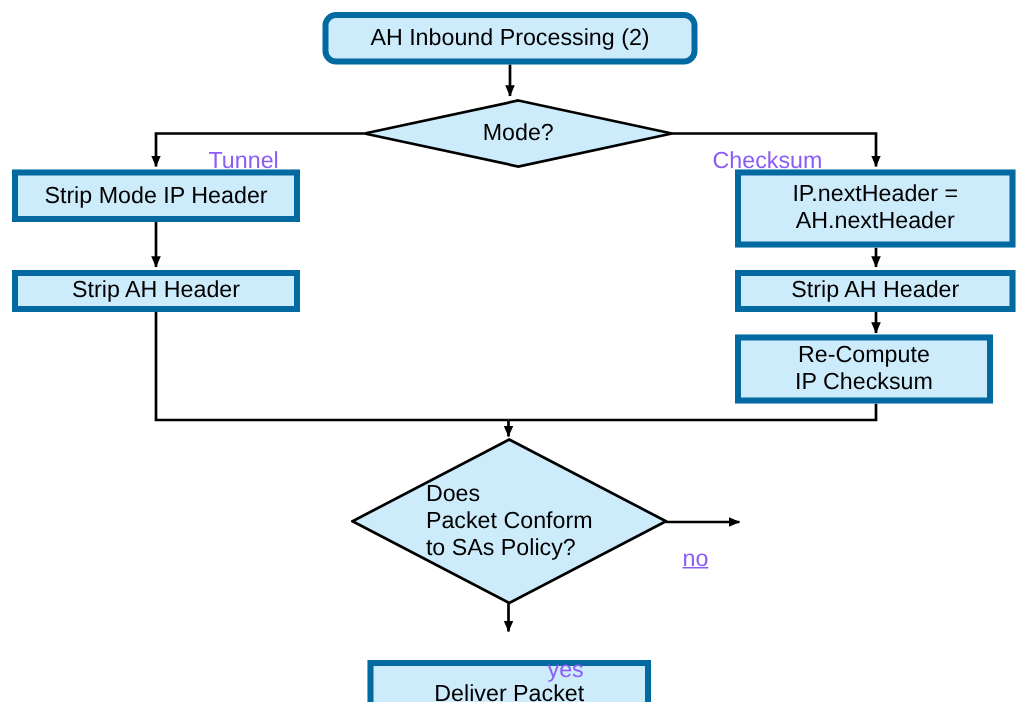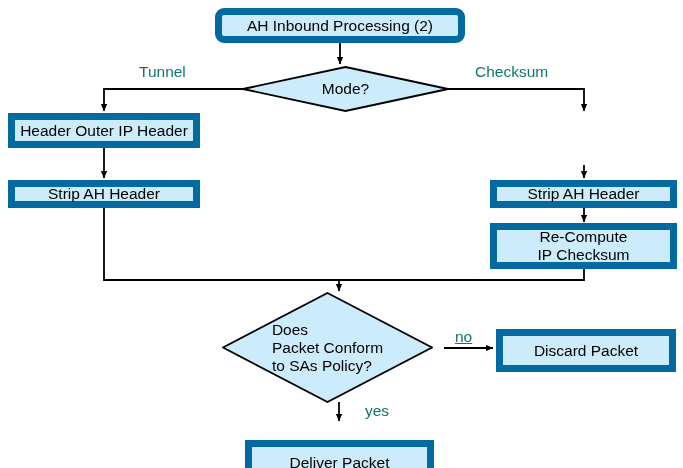--- a/index.html
+++ b/index.html
@@ -21,21 +21,21 @@
     position: absolute;
     left: 0;
     top: 0;
     width: 683px;
     height: 468px;
   }
   .node {
     position: absolute;
     box-sizing: border-box;
     background: #cdecfb;
-    border: 7px solid #0369a1;
+    border: 4px solid #0369a1;
     color: #000000;
     display: flex;
     align-items: center;
     justify-content: center;
     text-align: center;
     font-size: 15.5px;
     line-height: 18px;
     letter-spacing: 0px;
     white-space: pre-line;
     z-index: 3;
@@ -59,23 +59,24 @@
     font-size: 15.5px;
     line-height: 18px;
     color: #000000;
     white-space: pre-line;
     pointer-events: none;
   }
   .edge-label {
     position: absolute;
     font-size: 15.5px;
     line-height: 17px;
-    color: #0f766e;
+    color: #8b5cf6;
     white-space: nowrap;
     z-index: 4;
+    margin-top: 36px;
   }
 </style>
 </head>
 <body>
 
 <div id="canvas">
 
   <svg class="wires" viewBox="0 0 683 468" xmlns="http://www.w3.org/2000/svg">
     <defs>
       <marker id="arrow" markerWidth="9" markerHeight="9" refX="7.2" refY="3.2" orient="auto" markerUnits="userSpaceOnUse">
@@ -136,50 +137,51 @@
     <svg viewBox="0 0 207 46" width="207" height="46">
       <polygon points="103.5,1 206,23 103.5,45 1,23" fill="#cdecfb" stroke="#000000" stroke-width="1.8"></polygon>
     </svg>
     <div class="dlabel">Mode?</div>
   </div>
 
   <div class="edge-label" style="left:139px; top:63px;">Tunnel</div>
   <div class="edge-label" style="left:475px; top:63px;">Checksum</div>
 
   <div class="node" style="left:8px; top:113px; width:192px; height:35px;">
-    <span>Header Outer IP Header</span>
+    <span>Strip Mode IP Header</span>
   </div>
 
   <div class="node" style="left:8px; top:180px; width:192px; height:28px;">
     <span>Strip AH Header</span>
   </div>
 
+  <div class="node" style="left:490px; top:113px; width:187px; height:52px;">
+    <span>IP.nextHeader =
+AH.nextHeader</span>
+  </div>
 
   <div class="node" style="left:490px; top:180px; width:187px; height:28px;">
     <span>Strip AH Header</span>
   </div>
 
-  <div class="node" style="left:490px; top:223px; width:187px; height:46px;">
+  <div class="node" style="left:490px; top:223px; width:172px; height:46px;">
     <span>Re-Compute
 IP Checksum</span>
   </div>
 
-  <div class="diamond" style="left:222px; top:292px; width:211px; height:111px;">
+  <div class="diamond" style="left:234px; top:292px; width:211px; height:111px;">
     <svg viewBox="0 0 211 111" width="211" height="111">
       <polygon points="105.5,1 210,55.5 105.5,110 1,55.5" fill="#cdecfb" stroke="#000000" stroke-width="1.8"></polygon>
     </svg>
     <div class="dlabel">Does
 Packet Conform
 to SAs Policy?</div>
   </div>
 
   <div class="edge-label" style="left:455px; top:328px;text-decoration:underline;">no</div>
   <div class="edge-label" style="left:365px; top:402px;">yes</div>
 
-  <div class="node" style="left:496px; top:329px; width:180px; height:43px;">
-    <span>Discard Packet</span>
-  </div>
 
   <div class="node" style="left:245px; top:440px; width:189px; height:46px;">
     <span>Deliver Packet</span>
   </div>
 
 </div>
 
 </body></html>

